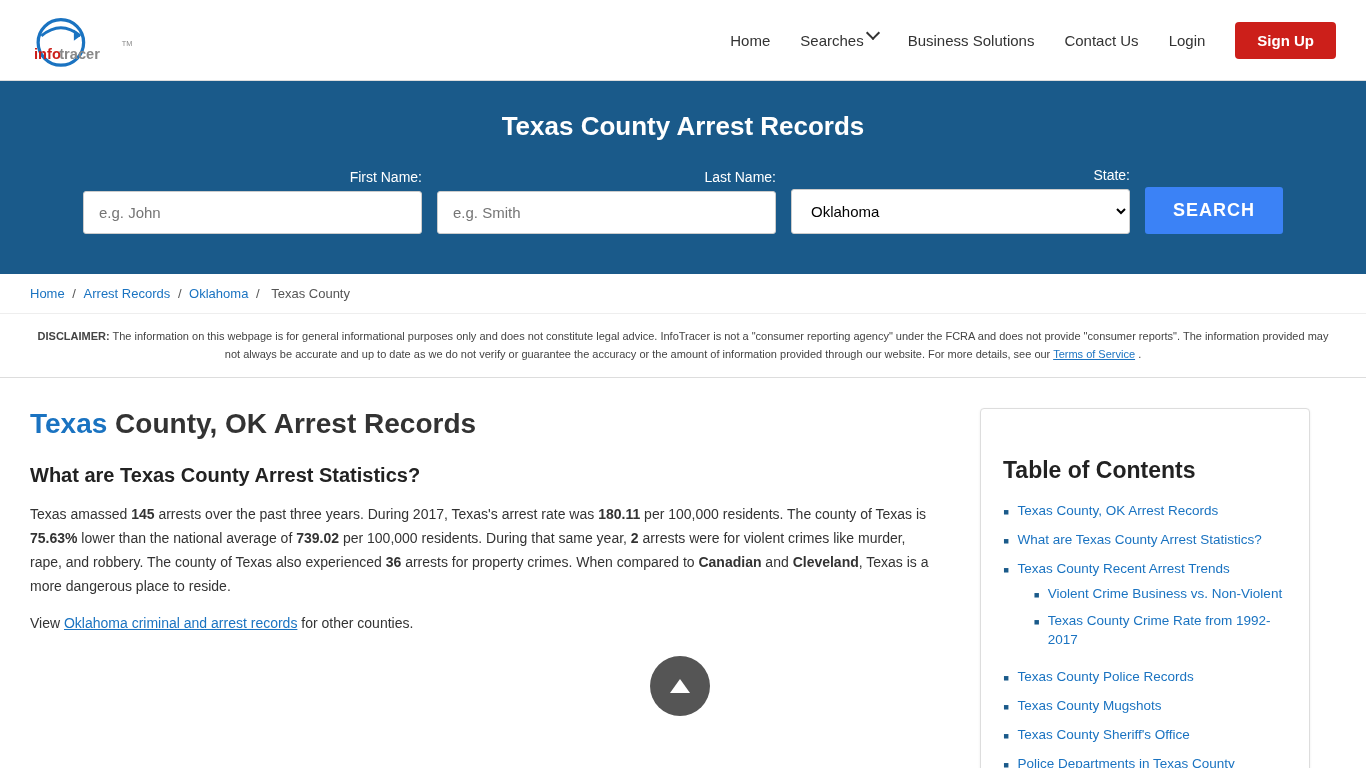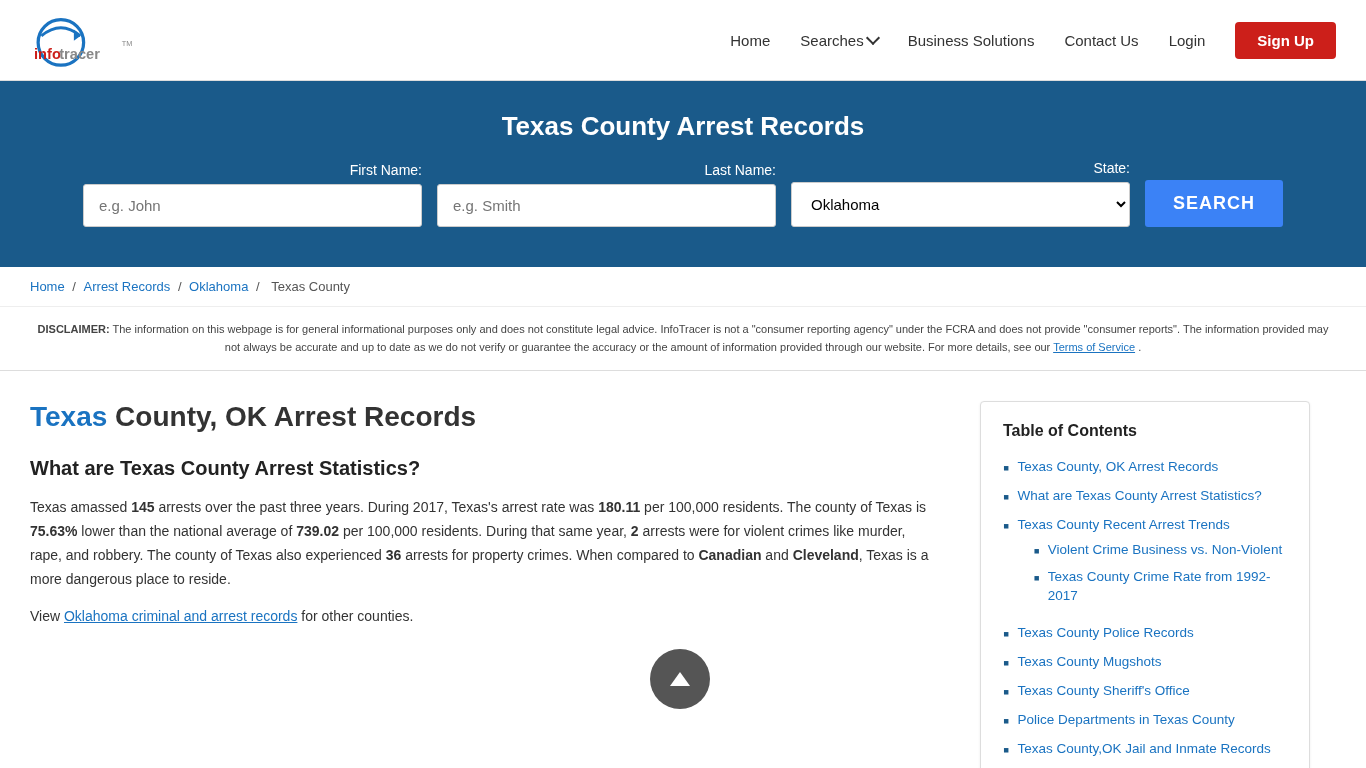--- a/index.html
+++ b/index.html
@@ -27,21 +27,20 @@
       align-items: center;
       gap: 30px;
     }
     nav a {
       text-decoration: none;
       color: #333;
       font-size: 15px;
     }
     .nav-searches {
       display: flex;
-      align-items: center;
       gap: 4px;
       cursor: pointer;
     }
     .nav-searches span { color: #333; font-size: 15px; }
     .chevron-down {
       width: 10px;
       height: 10px;
       border-right: 2px solid #333;
       border-bottom: 2px solid #333;
       transform: rotate(45deg);
@@ -65,21 +64,21 @@
     
     .hero {
       background: #1a5a8a;
       padding: 30px 30px 40px;
       text-align: center;
     }
     .hero h1 {
       color: #fff;
       font-size: 26px;
       font-weight: bold;
-      margin-bottom: 18px;
+      margin-bottom: 25px;
     }
     .search-form {
       display: flex;
       align-items: flex-end;
       gap: 15px;
       max-width: 1200px;
       margin: 0 auto;
     }
     .form-group {
       display: flex;
@@ -221,24 +220,25 @@
       padding: 30px 10px 30px 20px;
     }
     .toc-box {
       border: 1px solid #ddd;
       border-radius: 4px;
       padding: 20px 22px;
       background: #fff;
       box-shadow: 0 1px 3px rgba(0,0,0,0.07);
     }
     .toc-box h4 {
-      font-size: 16px;
+      font-size: 23px;
       font-weight: bold;
       color: #222;
       margin-bottom: 18px;
+      margin-top: 28px;
     }
     .toc-list {
       list-style: none;
       padding: 0;
     }
     .toc-list li {
       display: flex;
       align-items: flex-start;
       gap: 8px;
       margin-bottom: 10px;

